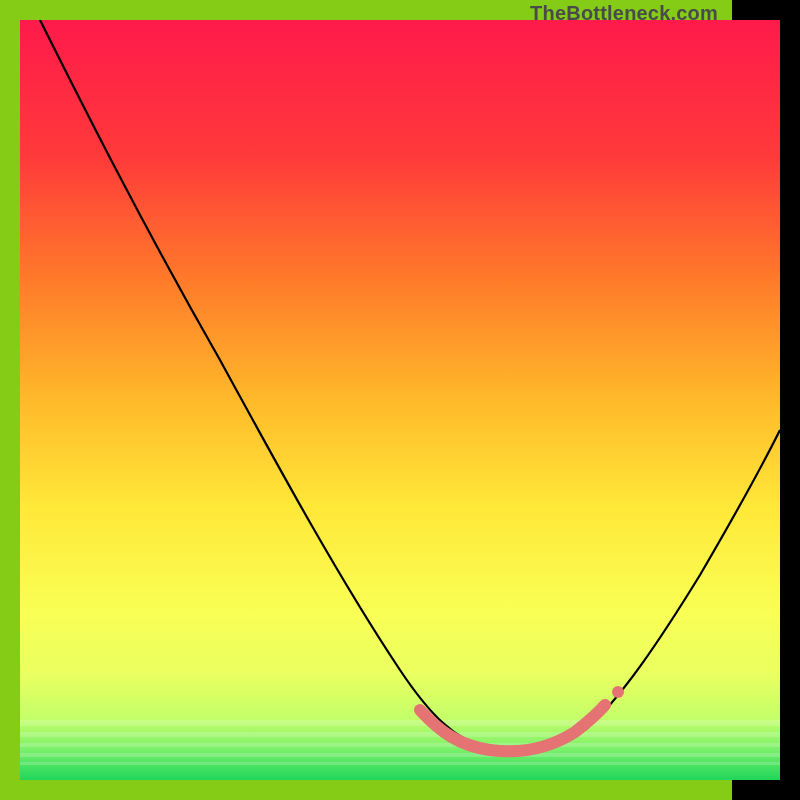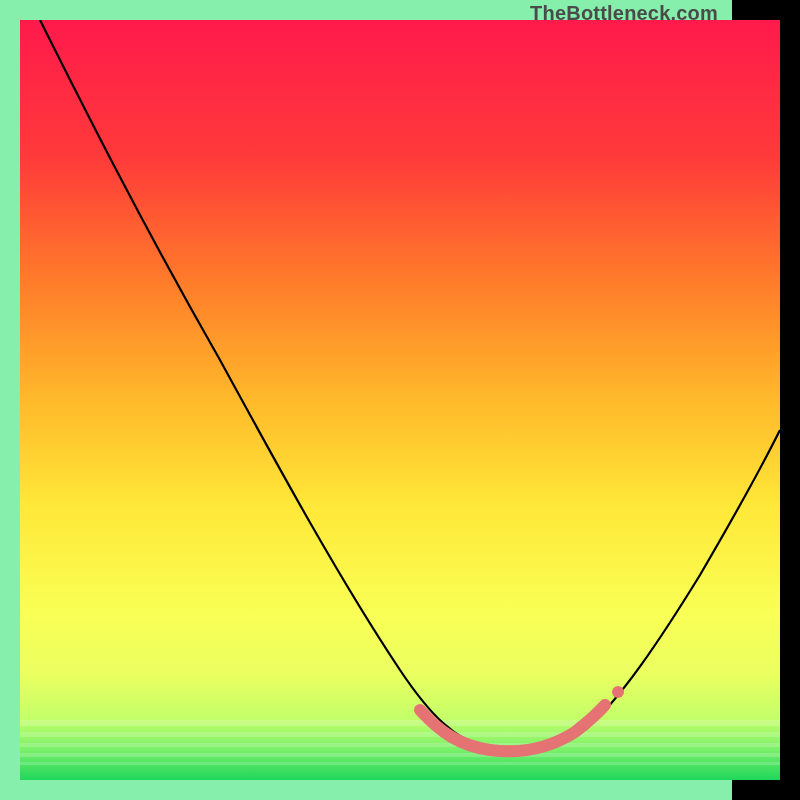--- a/index.html
+++ b/index.html
@@ -8,21 +8,21 @@
     width: 800px;
     height: 800px;
     background: #000;
     overflow: hidden;
     font-family: Arial, Helvetica, sans-serif;
   }
   .stage {
     position: relative;
     width: 732px;
     height: 800px;
-    background: #86efac;
+    background: #84cc16;
   }
   .plot-area {
     position: absolute;
     left: 20px;
     top: 20px;
     width: 760px;
     height: 760px;
     overflow: hidden;
   }
   .gradient {

